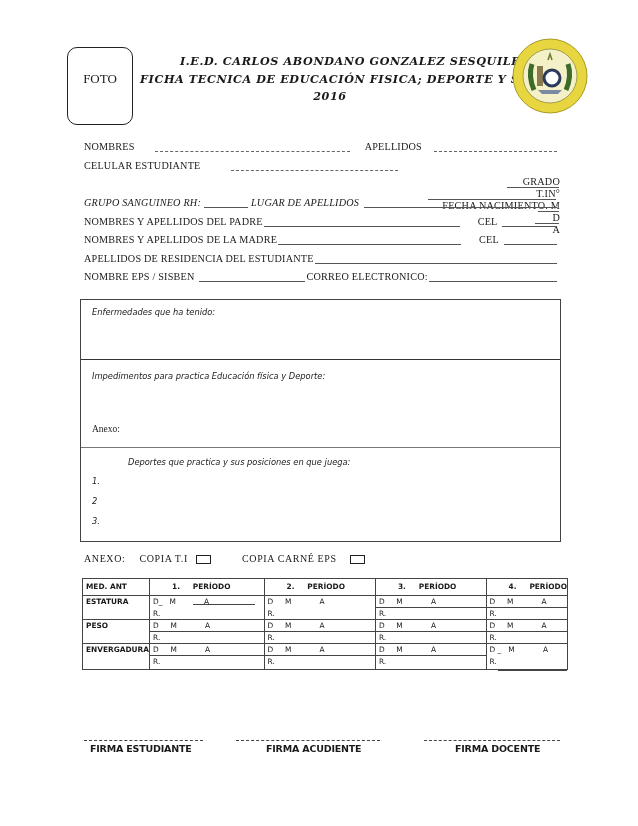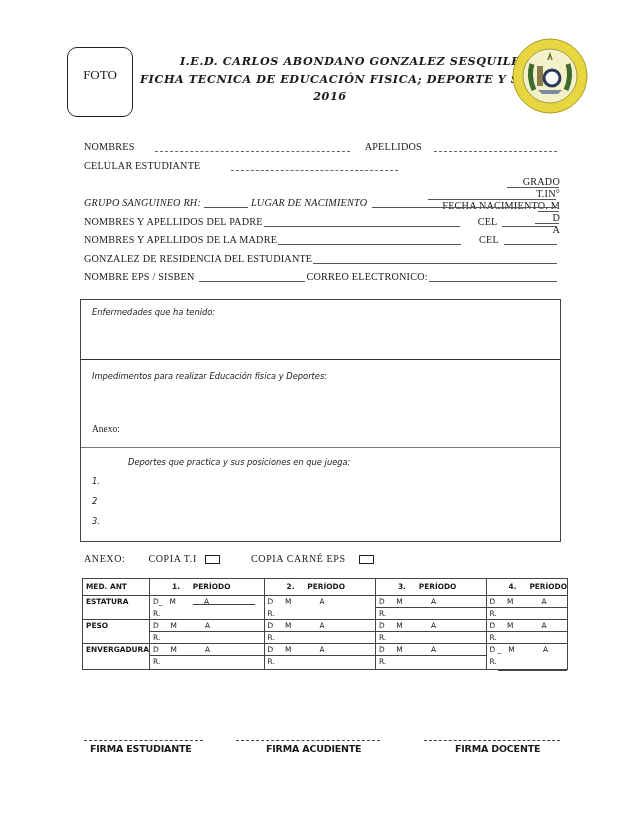--- a/index.html
+++ b/index.html
@@ -1,19 +1,19 @@
 <!DOCTYPE html>
 <html><head>
 <meta charset="utf-8">
 <style>
   html, body { margin:0; padding:0; background:#ffffff; }
   body { width:638px; height:826px; position:relative; overflow:hidden;
          font-family:"Liberation Serif", serif; color:#1a1a1a; }
   .abs { position:absolute; }
-  .foto-box { left:67px; top:47px; width:66px; height:70px; border:1.2px solid #222;
+  .foto-box { left:67px; top:47px; width:66px; height:78px; border:1.2px solid #222;
               border-radius:10px; box-sizing:border-box; display:flex; align-items:center;
               justify-content:center; font-size:13px; padding-bottom:14px; }
   .title { left:140px; width:380px; text-align:center; font-family:"DejaVu Serif", serif;
            font-weight:bold; font-style:italic; font-size:11.2px; letter-spacing:0.6px; white-space:nowrap; }
   .logo { left:512px; top:38px; width:76px; height:76px; }
   .frow { left:84px; width:476px; height:14px; font-size:10.2px; white-space:nowrap;
           display:flex; align-items:flex-end; letter-spacing:0.2px;text-align:right; }
   .blank { display:inline-block; border-bottom:0.8px solid #555; height:9px; margin:0 3px; }
   .blank.dotted { border-bottom:0.8px dashed #666; }
   .blank.flex { flex:1; }
@@ -71,67 +71,67 @@
   <span>FECHA NACIMIENTO.  M</span>
   <span class="blank" style="width:21px;margin:0 1px;"></span>
   <span style="margin-left:3px;">D</span>
   <span class="blank" style="width:24px;margin:0 1px;"></span>
   <span style="margin-left:3px;">A</span>
   <span class="blank flex" style="margin:0 0 0 1px;"></span>
 </div>
 <div class="abs frow" style="top:194px;font-style:italic;">
   <span>GRUPO SANGUINEO  RH:</span>
   <span class="blank" style="width:44px;margin:0 3px;"></span>
-  <span>LUGAR DE NACIMIENTO</span>
+  <span>LUGAR DE APELLIDOS</span>
   <span class="blank flex" style="margin-left:5px;"></span>
 </div>
 <div class="abs frow" style="top:213px;">
   <span>NOMBRES Y APELLIDOS DEL PADRE</span>
   <span class="blank" style="width:196px;margin:0 0 0 1px;"></span>
   <span style="margin-left:18px;">CEL</span>
   <span class="blank flex" style="margin-left:5px;"></span>
 </div>
 <div class="abs frow" style="top:231px;">
   <span>NOMBRES Y APELLIDOS DE LA MADRE</span>
   <span class="blank" style="width:183px;margin:0 0 0 1px;"></span>
   <span style="margin-left:18px;">CEL</span>
   <span class="blank flex" style="margin-left:5px;"></span>
 </div>
 <div class="abs frow" style="top:250px;">
-  <span>GONZALEZ  DE RESIDENCIA  DEL ESTUDIANTE</span>
+  <span>APELLIDOS  DE RESIDENCIA  DEL ESTUDIANTE</span>
   <span class="blank flex" style="margin-left:1px;"></span>
 </div>
 <div class="abs frow" style="top:268px;">
   <span>NOMBRE EPS  / SISBEN</span>
   <span class="blank" style="width:106px;margin:0 2px 0 4px;"></span>
   <span>CORREO ELECTRONICO:</span>
   <span class="blank flex" style="margin-left:1px;"></span>
 </div>
 
 <div class="abs fbox">
   <div class="sec" style="top:0;height:59px;">
     <span class="lbl" style="top:7px;">Enfermedades  que  ha tenido:</span>
   </div>
   <div class="divider" style="top:59px;"></div>
   <div class="sec" style="top:60px;height:88px;">
-    <span class="lbl" style="top:11px;">Impedimentos  para realizar Educación física  y Deportes:</span>
+    <span class="lbl" style="top:11px;">Impedimentos  para practica Educación física  y Deporte:</span>
     <span class="lbl" style="top:64px;font-family:'Liberation Serif',serif;font-style:normal;font-size:9.5px;">Anexo:</span>
   </div>
   <div class="divider" style="top:147px;border-top-color:#777;border-top-width:1.6px;"></div>
   <div class="sec" style="top:149px;height:92px;">
     <span class="lbl" style="top:8px;margin-left:36px;">Deportes  que practica  y sus posiciones en que juega:</span>
     <span class="lbl" style="top:27px;">1.</span>
     <span class="lbl" style="top:47px;">2</span>
     <span class="lbl" style="top:67px;">3.</span>
   </div>
 </div>
 
 <div class="abs anexo-row">
   <span>ANEXO:</span>
-  <span style="margin-left:20px;">COPIA  T.I</span>
+  <span style="margin-left:11px;">COPIA  T.I</span>
   <span class="chk" style="margin-left:5px;"></span>
   <span style="margin-left:28px;">COPIA CARNÉ EPS</span>
   <span class="chk" style="margin-left:10px;"></span>
 </div>
 
 <table class="med">
   <tbody>
       <tr>
     <td class="hd lab">MED. ANT</td>
     <td class="hd" style="width:101px;padding-left:22px;"><span>1.</span>&nbsp;&nbsp;&nbsp;&nbsp;&nbsp;<span>PERÍODO</span></td>

